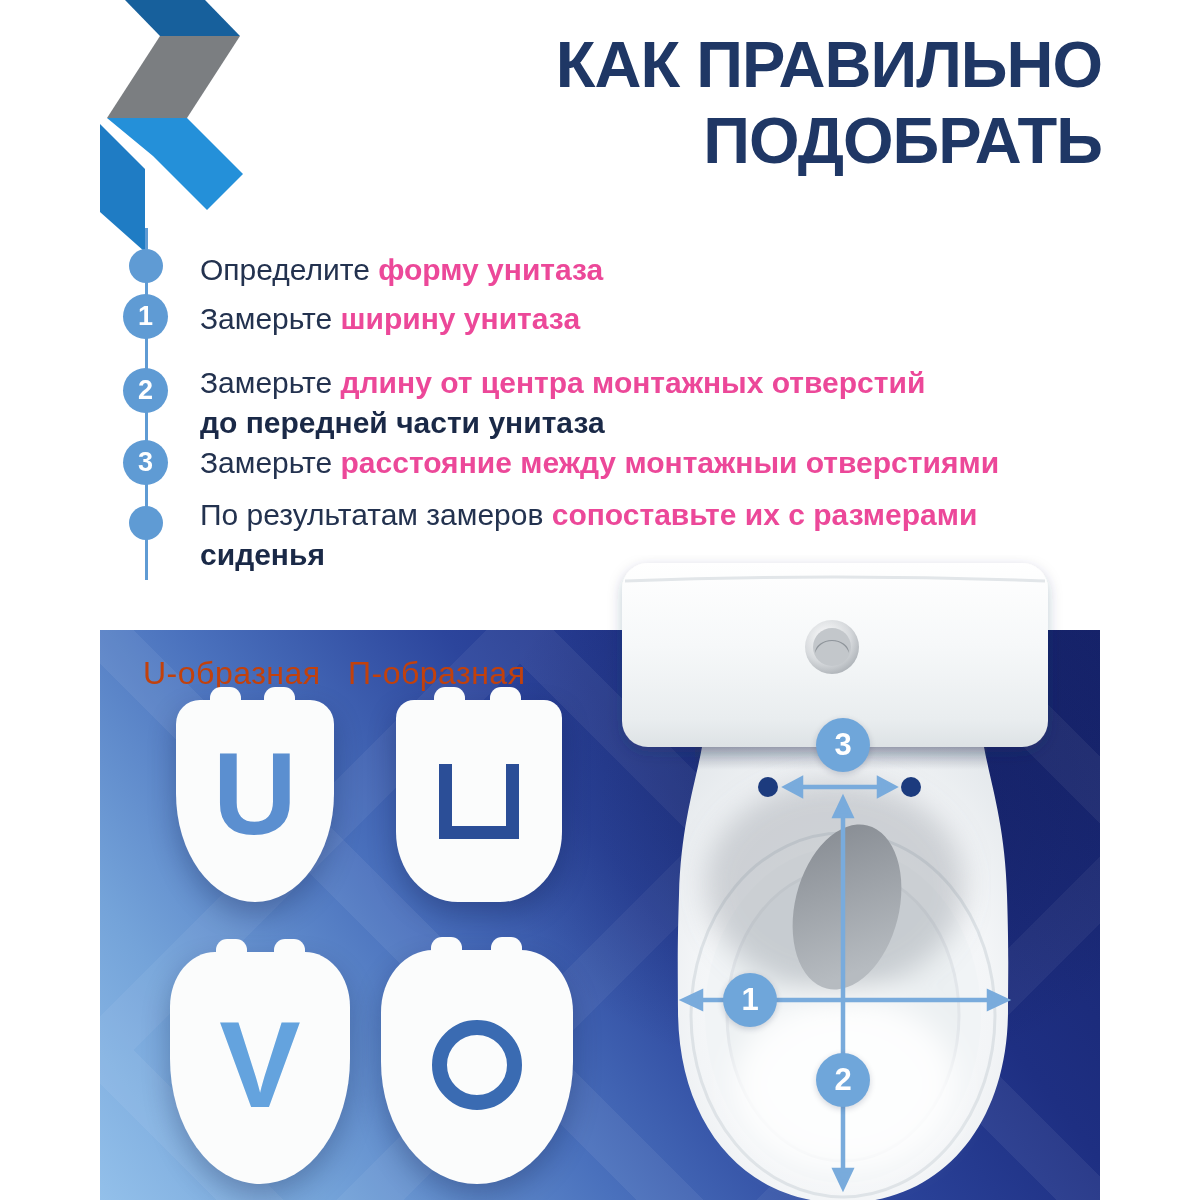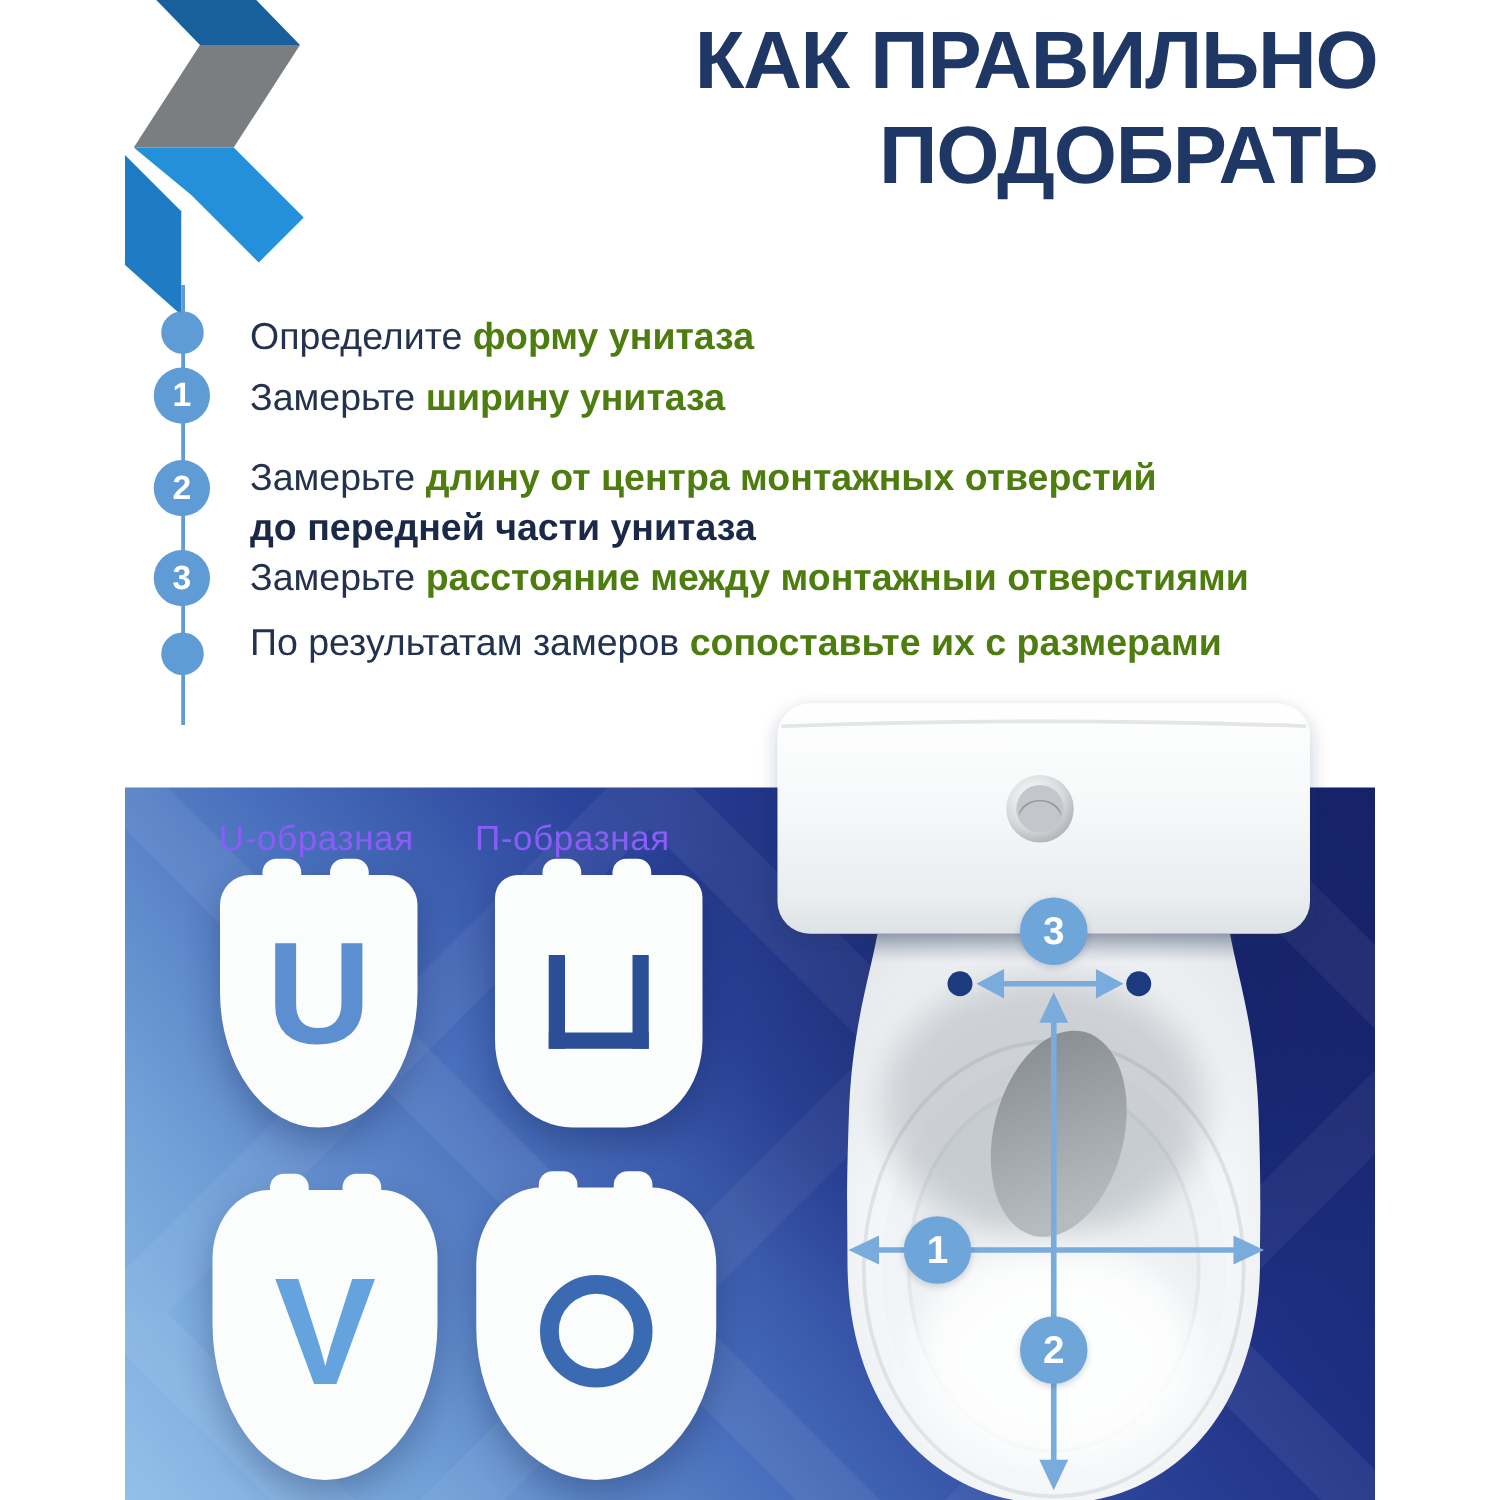--- a/index.html
+++ b/index.html
@@ -2,49 +2,49 @@
 <html><head>
 <meta charset="utf-8">
 <style>
   html,body{margin:0;padding:0;background:#fff;}
   .page{
     position:relative;width:1200px;height:1200px;background:#ffffff;
     overflow:hidden;font-family:"Liberation Sans","DejaVu Sans",sans-serif;
     outline:1px solid #e7e7e7;
   }
   
-  .title-block{position:absolute;top:10px;right:98px;text-align:right;}
+  .title-block{position:absolute;top:27px;right:98px;text-align:right;}
   .title-main{font-size:65px;line-height:76px;font-weight:700;color:#1F3765;letter-spacing:-1px;}
   .title-sub{margin-top:12px;font-size:45px;line-height:48px;font-weight:700;color:#5B9BD5;letter-spacing:-1px;}
   
   .logo{position:absolute;left:95px;top:0;width:150px;height:256px;}
   
   .timeline{position:absolute;left:145px;top:228px;width:3px;height:352px;background:#5F9BD4;}
   .marker{position:absolute;border-radius:50%;background:#5F9BD4;color:#fff;
     display:flex;align-items:center;justify-content:center;font-weight:700;font-size:27px;}
   .marker.dot{width:34px;height:34px;}
   .marker.num{width:45px;height:45px;}
   .step-text{position:absolute;left:200px;width:930px;font-size:30px;line-height:40px;color:#23324F;}
   .step-text .lead{font-weight:400;text-align:right;}
-  .step-text .b{font-weight:700;color:#4d7c0f;}
+  .step-text .b{font-weight:700;color:#ec4899;}
   .step-line2{display:block;font-weight:700;color:#1A2947;}
   .step-line2:empty{display:none;}
   
   .panel{position:absolute;left:100px;top:630px;width:1000px;height:570px;
     background:linear-gradient(233deg,#16236b 0%,#1e2f82 28%,#2c459c 46%,#4a71bd 64%,#74a3d9 84%,#93c0ea 100%);}
   .panel::before{content:"";position:absolute;inset:0;
     background:
       linear-gradient(45deg,transparent 46%,rgba(255,255,255,.06) 46%,rgba(255,255,255,.06) 54%,transparent 54%),
       linear-gradient(-45deg,transparent 46%,rgba(255,255,255,.05) 46%,rgba(255,255,255,.05) 54%,transparent 54%);
     background-size:420px 420px;}
   .panel::after{content:"";position:absolute;inset:0;
     background:radial-gradient(ellipse 520px 420px at 74% 28%,rgba(8,14,60,.35),transparent 70%);}
   
-  .seat-label{position:absolute;width:220px;text-align:center;color:#8b5cf6;
-    font-size:28px;font-weight:400;letter-spacing:.5px;}
+  .seat-label{position:absolute;width:220px;text-align:left;color:#c2410c;
+    font-size:32px;font-weight:400;letter-spacing:.5px;}
   
   .seat{position:absolute;background:#fbfcfc;box-shadow:0 12px 28px rgba(8,18,60,.28);}
   .tab{position:absolute;top:-13px;width:31px;height:26px;background:#fbfcfc;
     border-radius:11px 11px 5px 5px;}
   .seat-letter{position:absolute;inset:0;display:flex;align-items:center;justify-content:center;font-weight:700;}
   .seat-u{left:176px;top:700px;width:158px;height:202px;border-radius:26px 26px 86px 86px / 26px 26px 118px 118px;}
   .seat-u .seat-letter{font-size:116px;color:#5B8FD0;padding-bottom:14px;}
   .seat-p{left:396px;top:700px;width:166px;height:202px;border-radius:18px 18px 62px 62px / 18px 18px 70px 70px;}
   .glyph-p{position:absolute;left:43px;top:64px;width:54px;height:62px;
     border:13px solid #2B4E97;border-top:none;}
@@ -97,20 +97,21 @@
   <div class="step-text" style="top:363px;">
     <span class="lead">Замерьте </span><span class="b">длину от центра монтажных отверстий</span>
     <span class="step-line2">до передней части унитаза</span>
   </div>
   <div class="step-text" style="top:443px;">
     <span class="lead">Замерьте </span><span class="b">расстояние между монтажныи отверстиями</span>
     
   </div>
   <div class="step-text" style="top:495px;">
     <span class="lead">По результатам замеров </span><span class="b">сопоставьте их с размерами</span>
+    <span class="step-line2">сиденья</span>
   </div>
 
   <div class="panel"></div>
 
   <svg class="toilet-svg" viewBox="0 0 500 650">
     <defs>
       <linearGradient id="tankG" x1="0" y1="0" x2="0" y2="1">
         <stop offset="0" stop-color="#ffffff"></stop>
           <stop offset="0.45" stop-color="#f6f8f9"></stop>
         <stop offset="0.85" stop-color="#e9edef"></stop>

